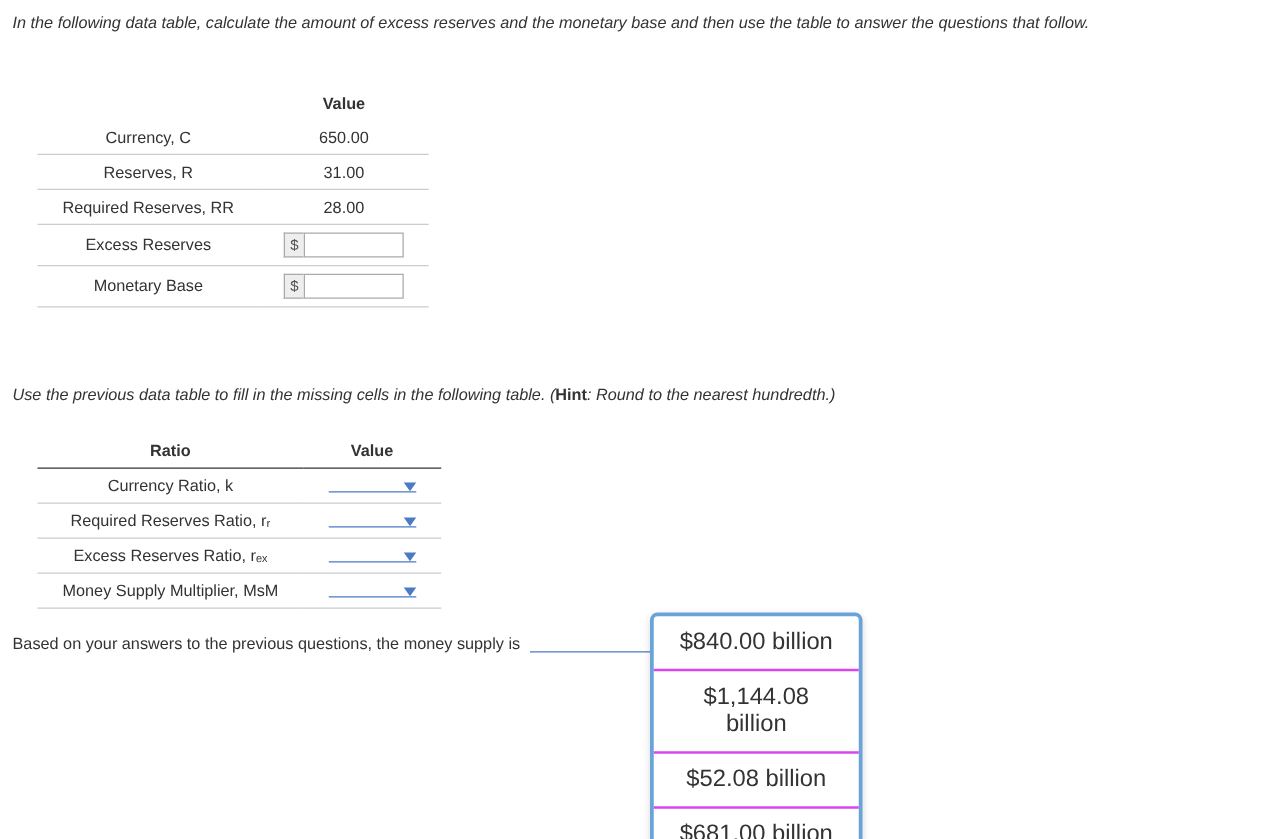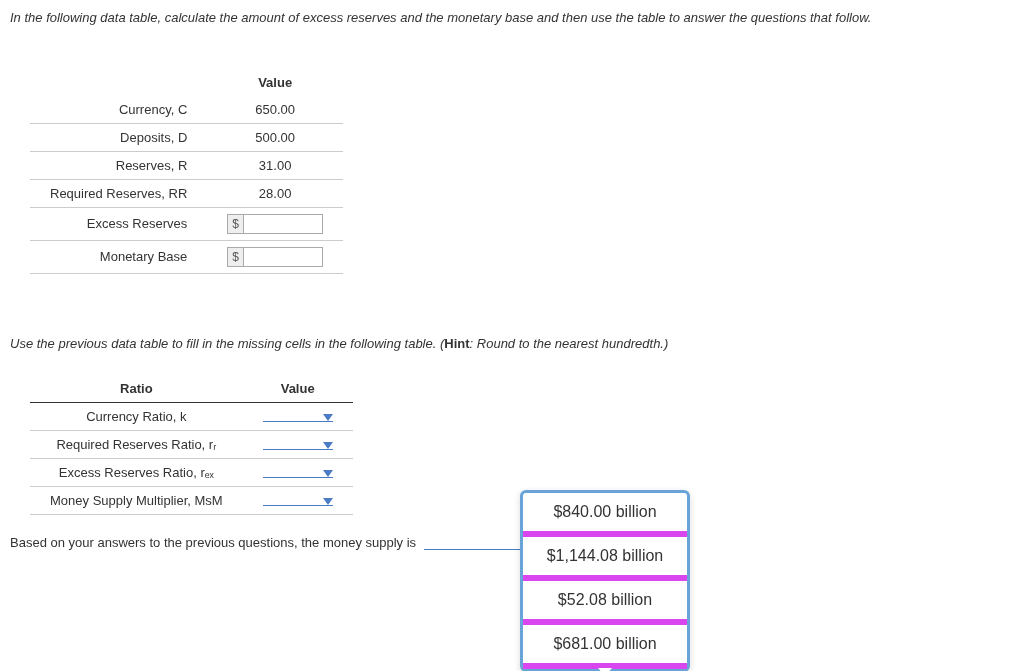--- a/index.html
+++ b/index.html
@@ -26,21 +26,21 @@
     padding: 6px 20px;
     text-align: center;
     border-bottom: 1px solid #333;
   }
   .table1 th:first-child { border-bottom: 1px solid #333; }
   .table1 td {
     padding: 6px 20px;
     border-bottom: 1px solid #ccc;
     text-align: center;
   }
-  .table1 td:first-child { text-align: right; }
+  .table1 td:first-child { text-align: center; }
   .sub-head {
     font-style: italic;
     font-weight: bold;
   }
   .input-cell {
     display: inline-flex;
     align-items: center;
   }
   .dollar {
     background: #eee;
@@ -93,24 +93,24 @@
     left: 520px;
     top: 490px;
     border: 3px solid #6aa3d8;
     border-radius: 6px;
     background: #fff;
     box-shadow: 0 2px 6px rgba(0,0,0,0.15);
     width: 170px;
   }
   .popup-item {
     padding: 10px 14px;
-    border-bottom: 6px solid #d946ef;
+    border-bottom: 2px solid #d946ef;
     text-align: center;
     cursor: pointer;
-    font-size: 16px;
+    font-size: 19px;
   }
   .popup-item:last-child { border-bottom: none; }
   .popup-arrow {
     position: absolute;
     bottom: -12px;
     left: 50%;
     transform: translateX(-50%);
     width: 0; height: 0;
     border-left: 10px solid transparent;
     border-right: 10px solid transparent;
@@ -153,24 +153,20 @@
       <th rowspan="1" style="border-bottom:none"></th>
       <th style="border-bottom:none">Value</th>
     </tr>
   </thead>
   <tbody>
     <tr>
       <td>Currency, C</td>
       <td>650.00</td>
     </tr>
     <tr>
-      <td>Deposits, D</td>
-      <td>500.00</td>
-    </tr>
-    <tr>
       <td>Reserves, R</td>
       <td>31.00</td>
     </tr>
     <tr>
       <td>Required Reserves, RR</td>
       <td>28.00</td>
     </tr>
     <tr>
       <td>Excess Reserves</td>
       <td style="text-align:left">

